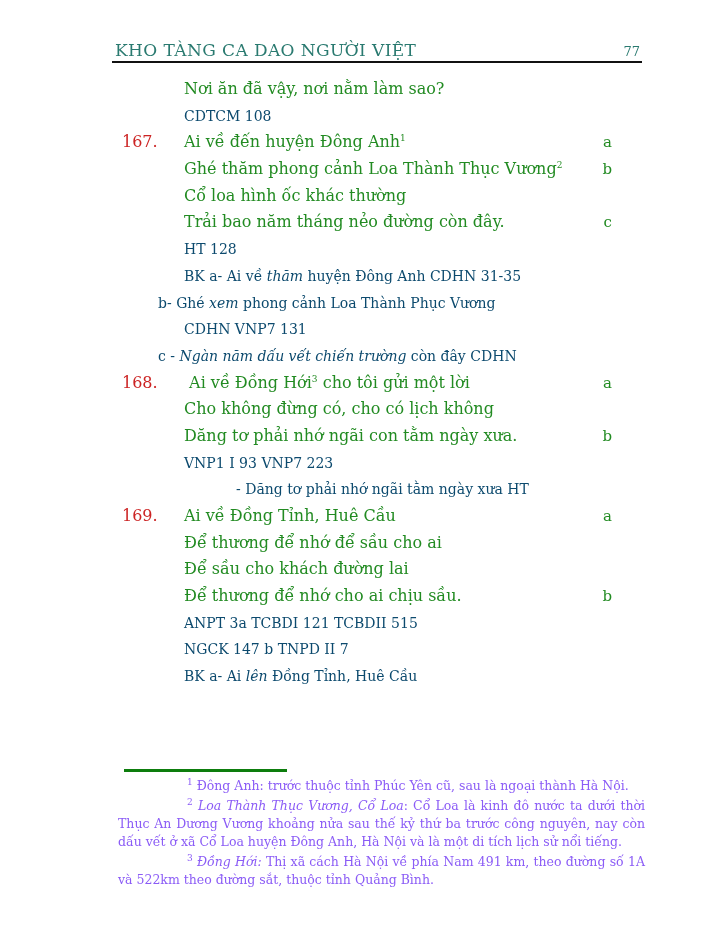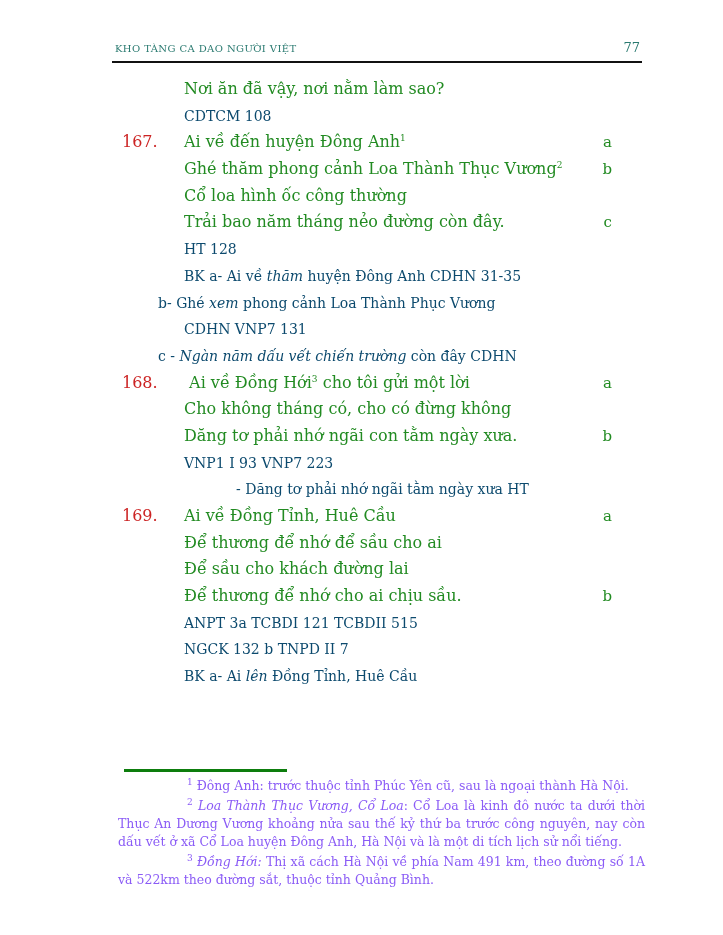--- a/index.html
+++ b/index.html
@@ -2,21 +2,21 @@
 <html><head>
 <meta charset="utf-8">
 <style>
   html,body{margin:0;padding:0;background:#888;}
   .page{
     position:relative;width:723px;height:935px;background:#ffffff;
     font-family:"DejaVu Serif", serif;color:#1a1a1a;overflow:hidden;
     margin:0 auto;
   }
   .header{position:absolute;top:40px;left:115px;width:525px;display:flex;justify-content:space-between;align-items:baseline;}
-  .htitle{font-size:10px;letter-spacing:0.4px;color:var(--teal);}
+  .htitle{font-size:17px;letter-spacing:0.4px;color:var(--teal);}
   .hpage{font-size:13px;color:var(--teal);margin-left:32px;}
   .hrule{position:absolute;top:61px;left:112px;width:530px;height:2px;background:#111;}
   .content{position:absolute;top:76px;left:122px;width:518px;}
   .row{position:relative;height:26.7px;line-height:26.7px;white-space:nowrap;}
   .num{position:absolute;left:0;top:0;color:var(--red);font-size:16px;}
   .text{display:inline-block;white-space:pre;}
   .text.verse{color:var(--green);font-size:16px;margin-left:62px;}
   .text.ref{color:#0c4a6e;font-size:14px;margin-left:62px;}
   .text.ind2{margin-left:36px;}
   .text.ind3{margin-left:114px;}
@@ -34,38 +34,38 @@
   <div class="header">
     <span class="htitle">KHO TÀNG CA DAO NGƯỜI VIỆT</span>
     <span class="hpage">77</span>
   </div>
   <div class="hrule"></div>
   <div class="content" id="content">
       <div class="row"><span class="text verse"><span>Nơi ăn đã vậy, nơi nằm làm sao?</span></span></div>
       <div class="row"><span class="text ref"><span>CDTCM 108</span></span></div>
       <div class="row"><span class="num">167.</span><span class="text verse"><span>Ai về đến huyện Đông Anh</span><sup>1</sup></span><span class="tail">a</span></div>
       <div class="row"><span class="text verse"><span>Ghé thăm phong cảnh Loa Thành Thục Vương</span><sup>2</sup></span><span class="tail">b</span></div>
-      <div class="row"><span class="text verse"><span>Cổ loa hình ốc công thường</span></span></div>
+      <div class="row"><span class="text verse"><span>Cổ loa hình ốc khác thường</span></span></div>
       <div class="row"><span class="text verse"><span>Trải bao năm tháng nẻo đường còn đây.</span></span><span class="tail">c</span></div>
       <div class="row"><span class="text ref"><span>HT 128</span></span></div>
       <div class="row"><span class="text ref"><span>BK a- Ai về </span><span class="it">thăm</span><span> huyện Đông Anh CDHN 31-35</span></span></div>
       <div class="row"><span class="text ref ind2"><span>b- Ghé </span><span class="it">xem</span><span> phong cảnh Loa Thành Phục Vương</span></span></div>
       <div class="row"><span class="text ref"><span>CDHN VNP7 131</span></span></div>
       <div class="row"><span class="text ref ind2"><span>c - </span><span class="it">Ngàn năm dấu vết chiến trường</span><span> còn đây CDHN</span></span></div>
       <div class="row"><span class="num">168.</span><span class="text verse"><span> Ai về Đồng Hới</span><sup>3</sup><span> cho tôi gửi một lời</span></span><span class="tail">a</span></div>
-      <div class="row"><span class="text verse"><span>Cho không tháng có, cho có đừng không</span></span></div>
+      <div class="row"><span class="text verse"><span>Cho không đừng có, cho có lịch không</span></span></div>
       <div class="row"><span class="text verse"><span>Dăng tơ phải nhớ ngãi con tằm ngày xưa.</span></span><span class="tail">b</span></div>
       <div class="row"><span class="text ref"><span>VNP1 I 93 VNP7 223</span></span></div>
       <div class="row"><span class="text ref ind3"><span>- Dăng tơ phải nhớ ngãi tằm ngày xưa HT</span></span></div>
       <div class="row"><span class="num">169.</span><span class="text verse"><span>Ai về Đồng Tỉnh, Huê Cầu</span></span><span class="tail">a</span></div>
       <div class="row"><span class="text verse"><span>Để thương để nhớ để sầu cho ai</span></span></div>
       <div class="row"><span class="text verse"><span>Để sầu cho khách đường lai</span></span></div>
       <div class="row"><span class="text verse"><span>Để thương để nhớ cho ai chịu sầu.</span></span><span class="tail">b</span></div>
       <div class="row"><span class="text ref"><span>ANPT 3a TCBDI 121 TCBDII 515</span></span></div>
-      <div class="row"><span class="text ref"><span>NGCK 132 b TNPD II 7</span></span></div>
+      <div class="row"><span class="text ref"><span>NGCK 147 b TNPD II 7</span></span></div>
       <div class="row"><span class="text ref"><span>BK a- Ai </span><span class="it">lên</span><span> Đồng Tỉnh, Huê Cầu</span></span></div>
     </div>
   <div class="fnsep"></div>
   <div class="footnotes" id="footnotes">
       <p class="fn"><sup>1</sup><span> Đông Anh: trước thuộc tỉnh Phúc Yên cũ, sau là ngoại thành Hà Nội.</span></p>
       <p class="fn"><sup>2</sup><span> </span><span class="it">Loa Thành Thục Vương, Cổ Loa</span><span>: Cổ Loa là kinh đô nước ta dưới thời Thục An Dương Vương khoảng nửa sau thế kỷ thứ ba trước công nguyên, nay còn dấu vết ở xã Cổ Loa huyện Đông Anh, Hà Nội và là một di tích lịch sử nổi tiếng.</span></p>
       <p class="fn"><sup>3</sup><span> </span><span class="it">Đồng Hới:</span><span> Thị xã cách Hà Nội về phía Nam 491 km, theo đường số 1A và 522km theo đường sắt, thuộc tỉnh Quảng Bình.</span></p>
     </div>
 </div>
 

